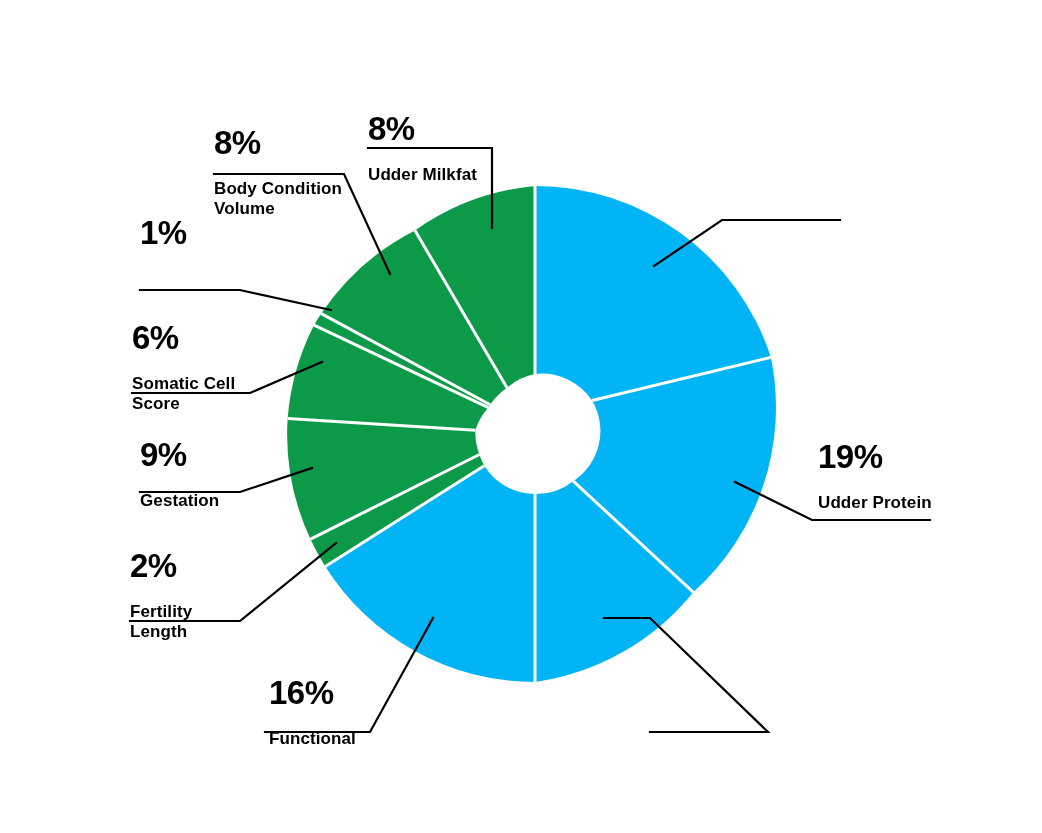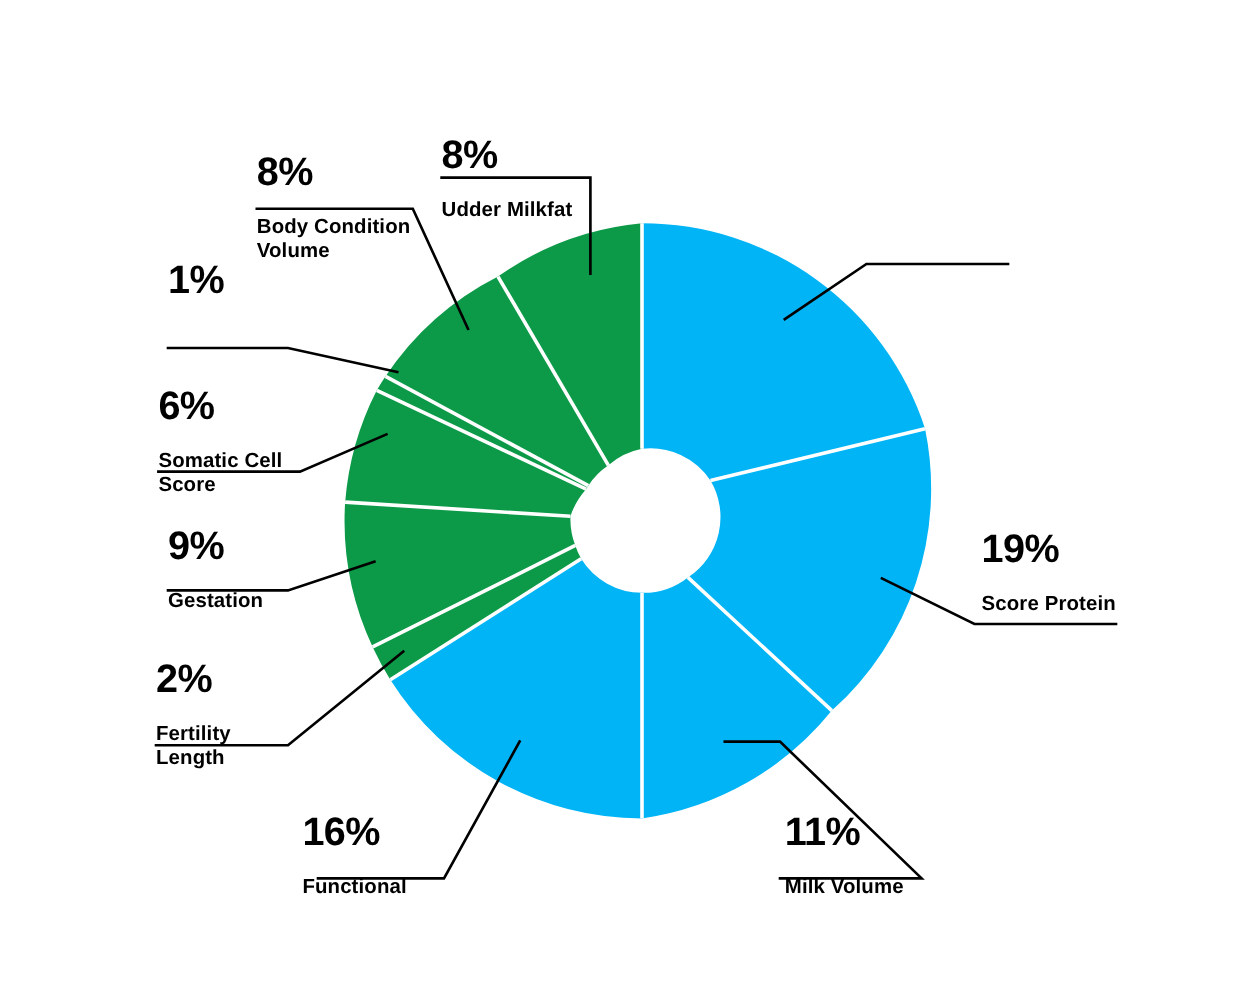--- a/index.html
+++ b/index.html
@@ -170,29 +170,25 @@
     <span class="label-pct">9%</span>
     <span class="label-name">Gestation</span>
   </div>
 
   <div class="label-block align-left" style="left:130px; top:533px;">
     <span class="label-pct">2%</span>
     <span class="label-name">Fertility
 Length</span>
   </div>
 
-  <div class="label-block align-left" style="left:252px; top:660px;">
+  <div class="label-block align-left" style="left:269px; top:660px;">
     <span class="label-pct">16%</span>
     <span class="label-name">Functional</span>
   </div>
 
-  <div class="label-block align-left" style="left:654px; top:660px;">
-    <span class="label-pct">11%</span>
-    <span class="label-name">Milk Volume</span>
-  </div>
 
   <div class="label-block align-left" style="left:818px; top:424px;">
     <span class="label-pct">19%</span>
-    <span class="label-name">Score Protein</span>
+    <span class="label-name">Udder Protein</span>
   </div>
 
 
 </div>
 
 </body></html>

